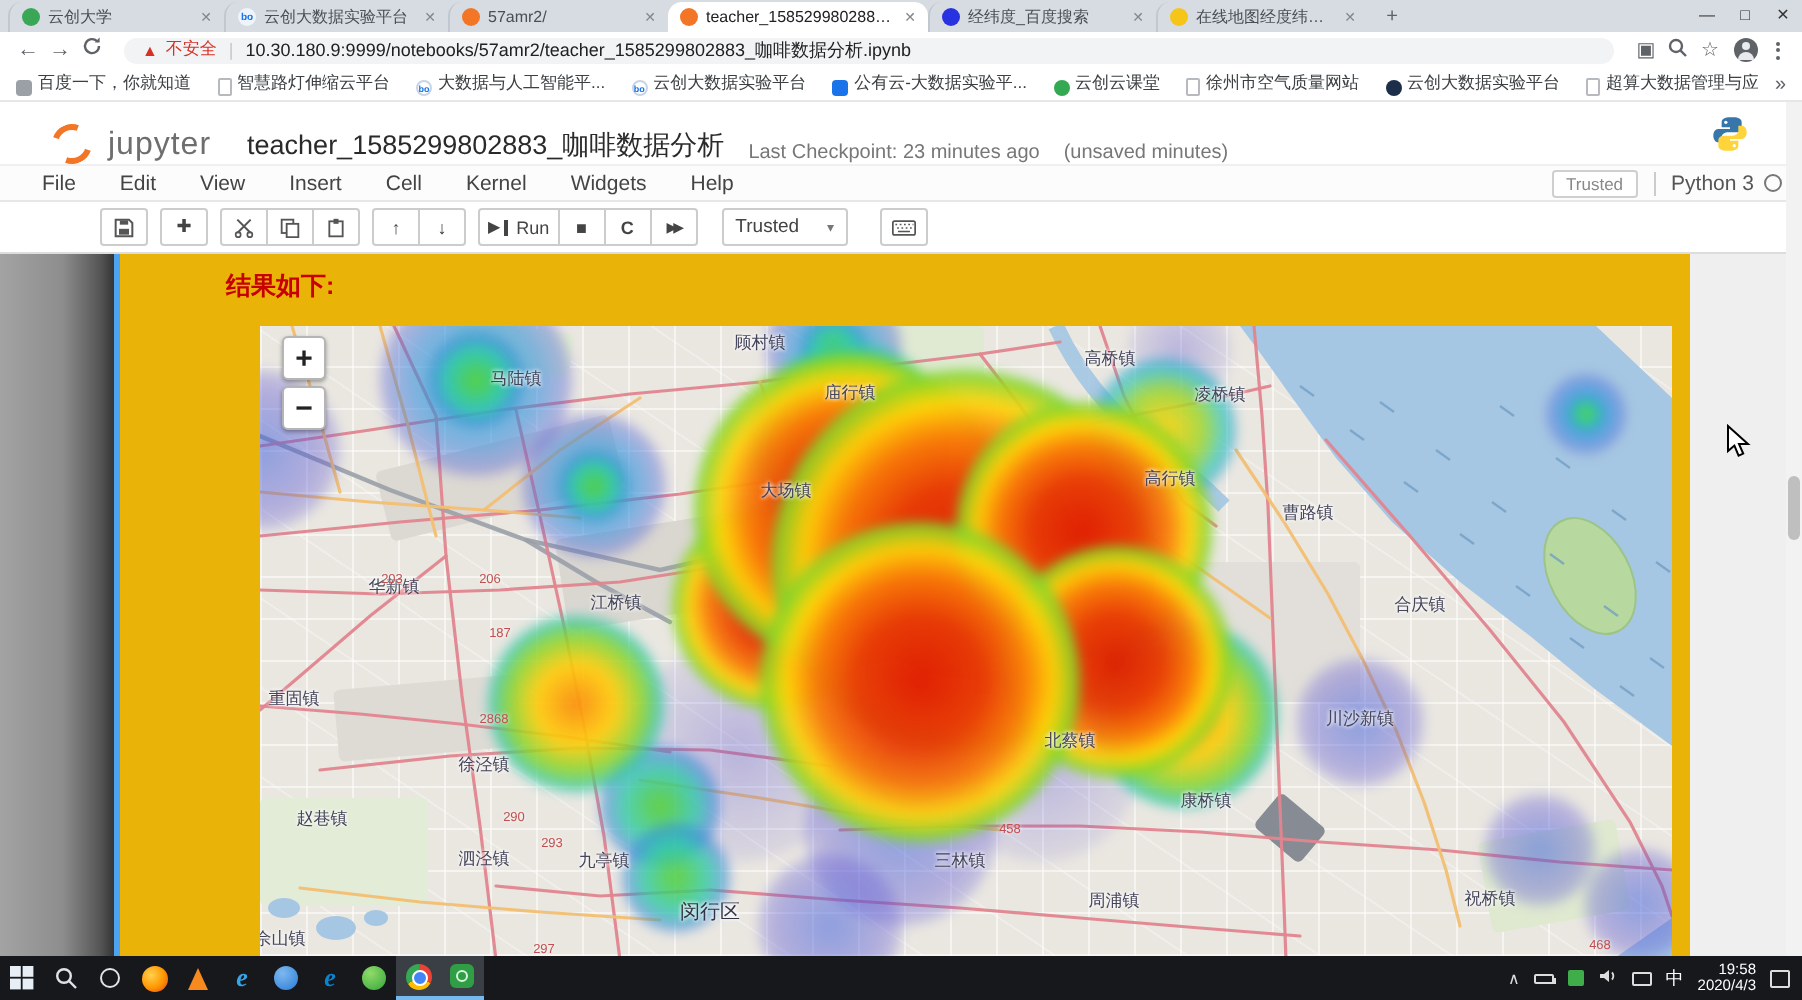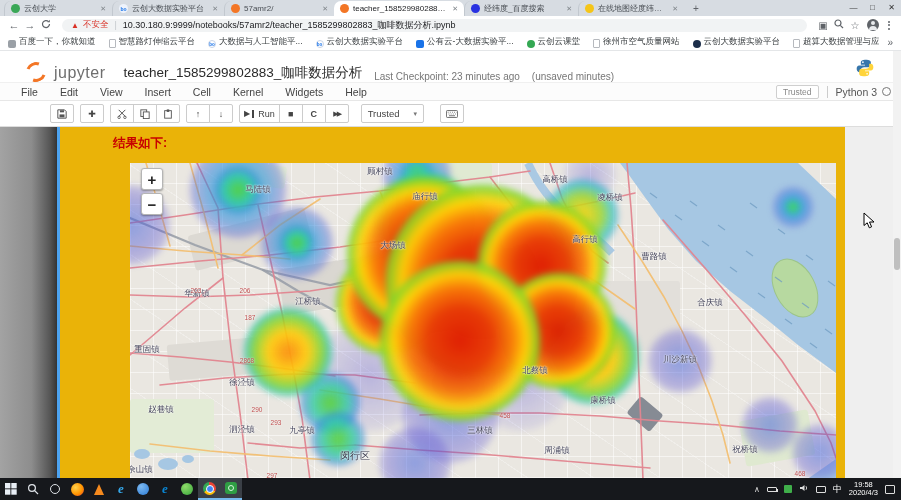--- a/index.html
+++ b/index.html
@@ -135,21 +135,21 @@
   .chrome::after{content:"";position:absolute;left:3.5px;top:3.5px;width:6px;height:6px;border-radius:50%;background:#4285f4;border:1.2px solid #fff}
   .green2{width:12px;height:12px;border-radius:3px;background:#2f9e44;display:flex;align-items:center;justify-content:center}
   .green2 i{width:6px;height:6px;border-radius:50%;border:1.2px solid #d6f5dc}
   .tray{margin-left:auto;display:flex;align-items:center;gap:7px;padding-right:6px;font-size:8px}
   .caret{font-size:8px;color:#ddd}
   .batt{width:10px;height:5px;border:1px solid #ddd;border-radius:1px;position:relative}
   .batt::after{content:"";position:absolute;right:-2px;top:1px;width:1.5px;height:3px;background:#ddd}
   .traysq{width:8px;height:8px;background:#3fae4a;border-radius:1px}
   .mon{width:10px;height:7px;border:1px solid #ddd;border-radius:1px}
   .ime{font-size:9px;color:#fff}
-  .clock{text-align:center;font-size:7.5px;line-height:8.5px;color:#fff}
+  .clock{text-align:right;font-size:7.5px;line-height:8.5px;color:#fff}
   .notif{width:10px;height:9px;border:1px solid #ddd;border-radius:1px}
 </style>
 </head>
 <body>
 
 <div class="tabstrip">
   <div id="tabs">
       <div class="tab" style="width: 108px;">
         <span class="fav fav-green-dot"></span>
         <span class="ttl">云创大学</span>

